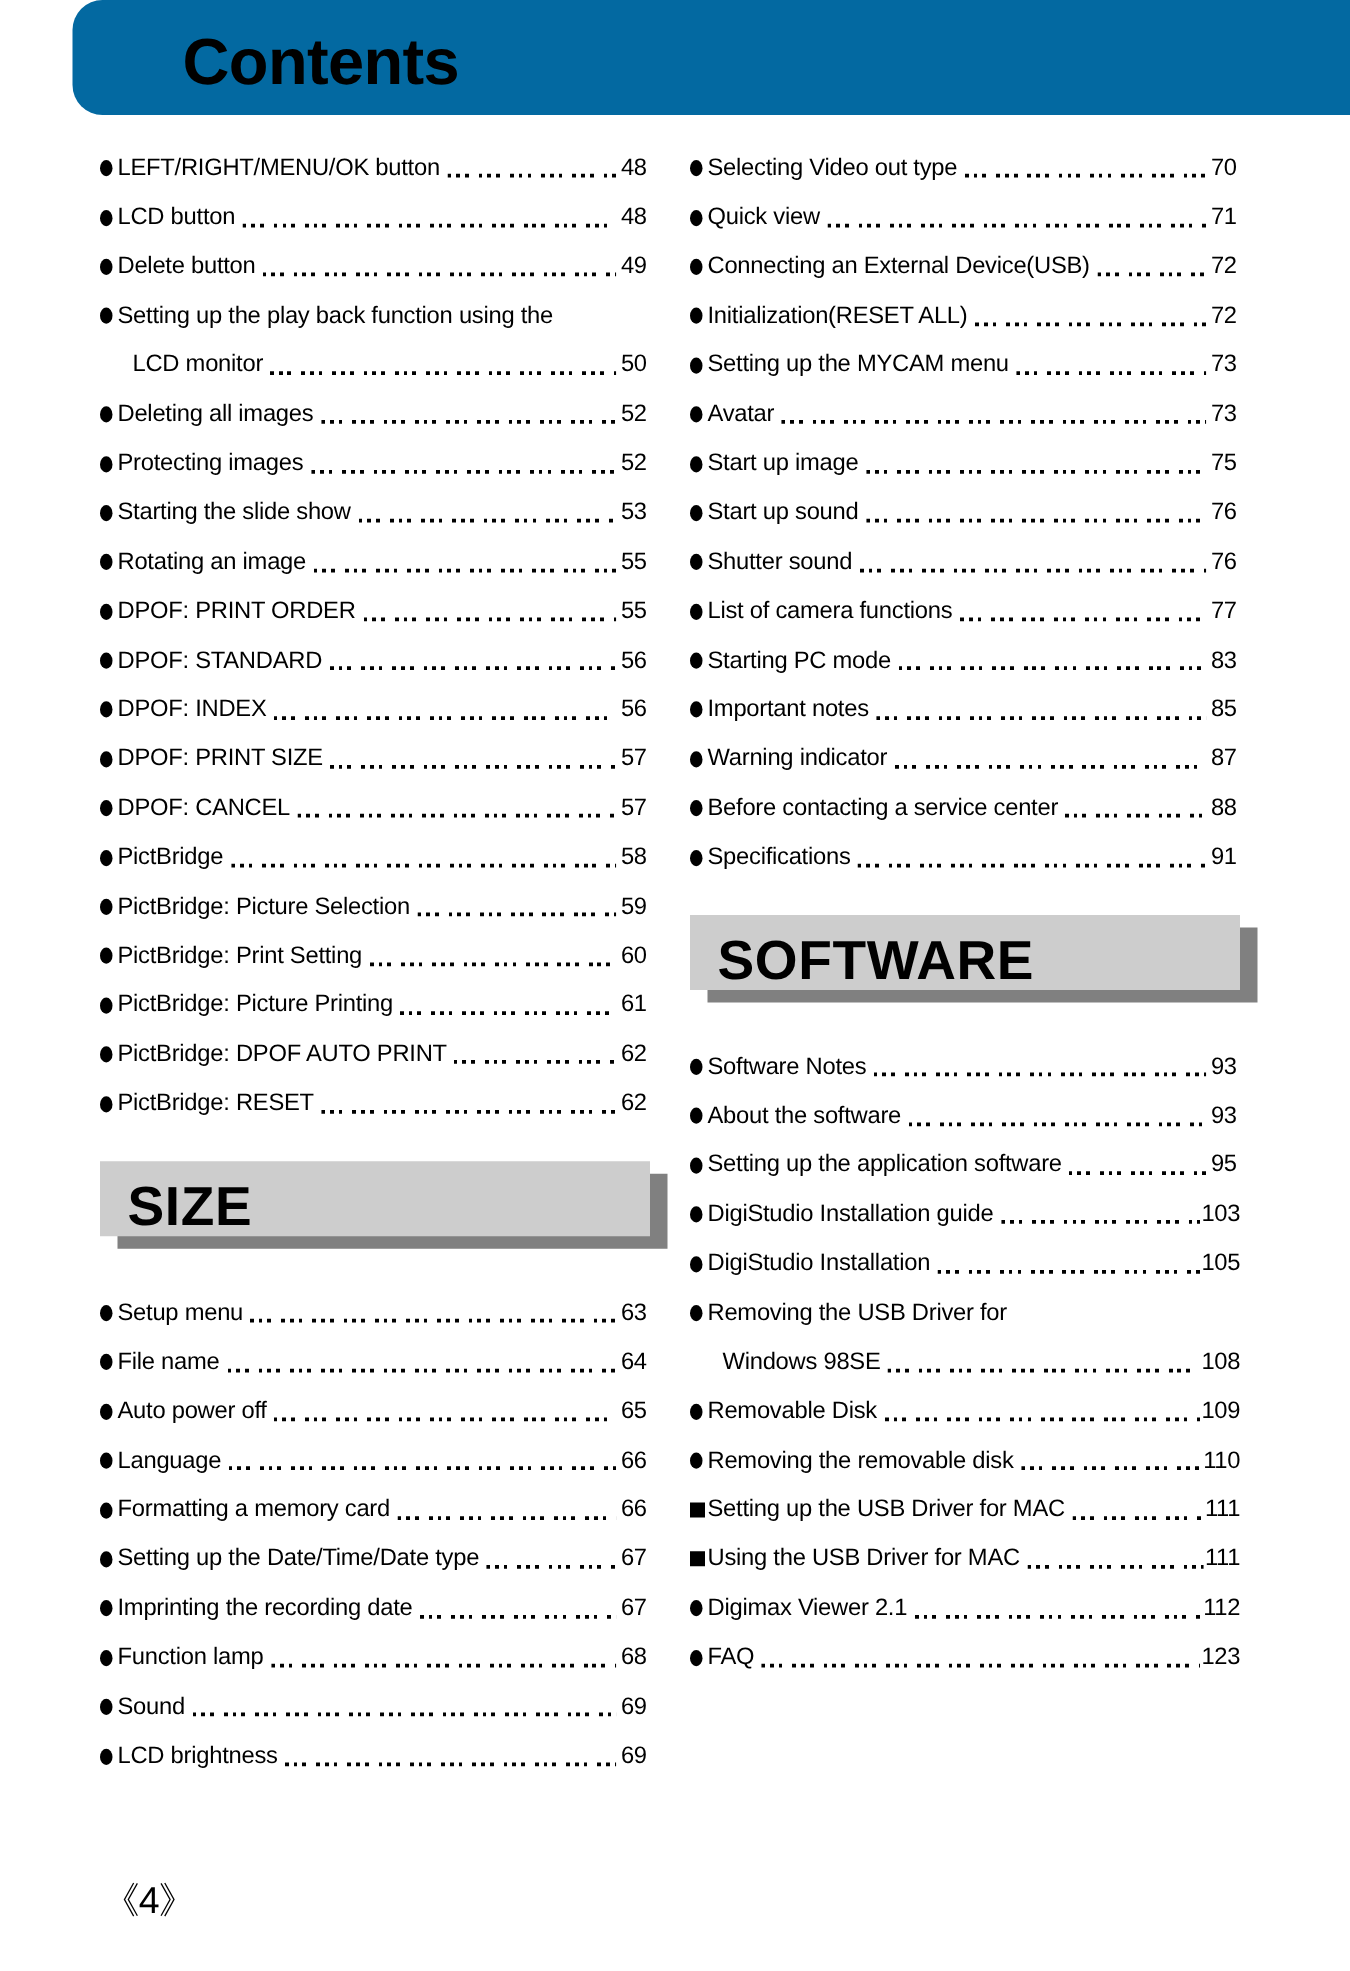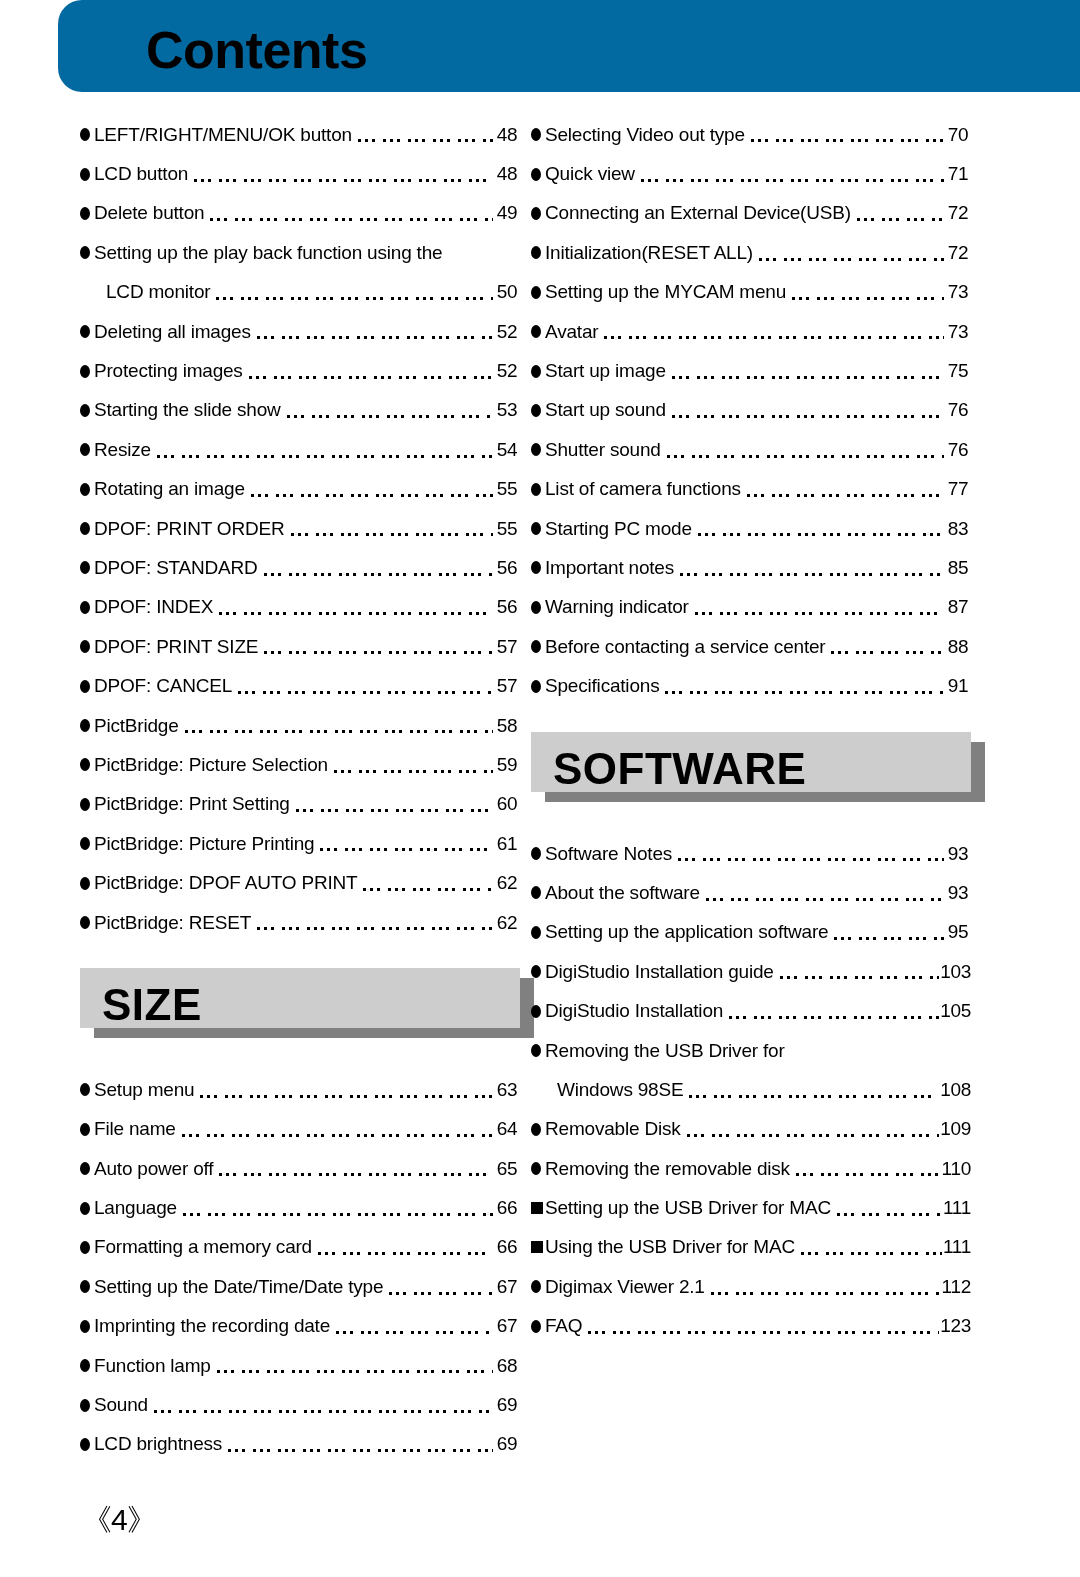--- a/index.html
+++ b/index.html
@@ -36,21 +36,21 @@
     line-height: 1;
     color: #000;
   }
 
   
   .col {
     position: absolute;
     top: 0;
   }
   .col-left  { left: 80px;  width: 440px; }
-  .col-right { left: 531px; width: 440px; }
+  .col-right { left: 552px; width: 440px; }
 
   
   .toc-row {
     position: relative;
     height: 39.4px;
     display: flex;
     align-items: center;
     font-size: 19px;
     white-space: nowrap;
   }
@@ -212,26 +212,20 @@
       <span class="page-num">52</span>
     </div>
     <div class="toc-row">
       <span class="bullet"><span class="dot-round"></span></span>
       <span class="label">Starting the slide show</span>
       <span class="leader"></span>
       <span class="page-num">53</span>
     </div>
     <div class="toc-row">
       <span class="bullet"><span class="dot-round"></span></span>
-      <span class="label">Resize</span>
-      <span class="leader"></span>
-      <span class="page-num">54</span>
-    </div>
-    <div class="toc-row">
-      <span class="bullet"><span class="dot-round"></span></span>
       <span class="label">Rotating an image</span>
       <span class="leader"></span>
       <span class="page-num">55</span>
     </div>
     <div class="toc-row">
       <span class="bullet"><span class="dot-round"></span></span>
       <span class="label">DPOF: PRINT ORDER</span>
       <span class="leader"></span>
       <span class="page-num">55</span>
     </div>

